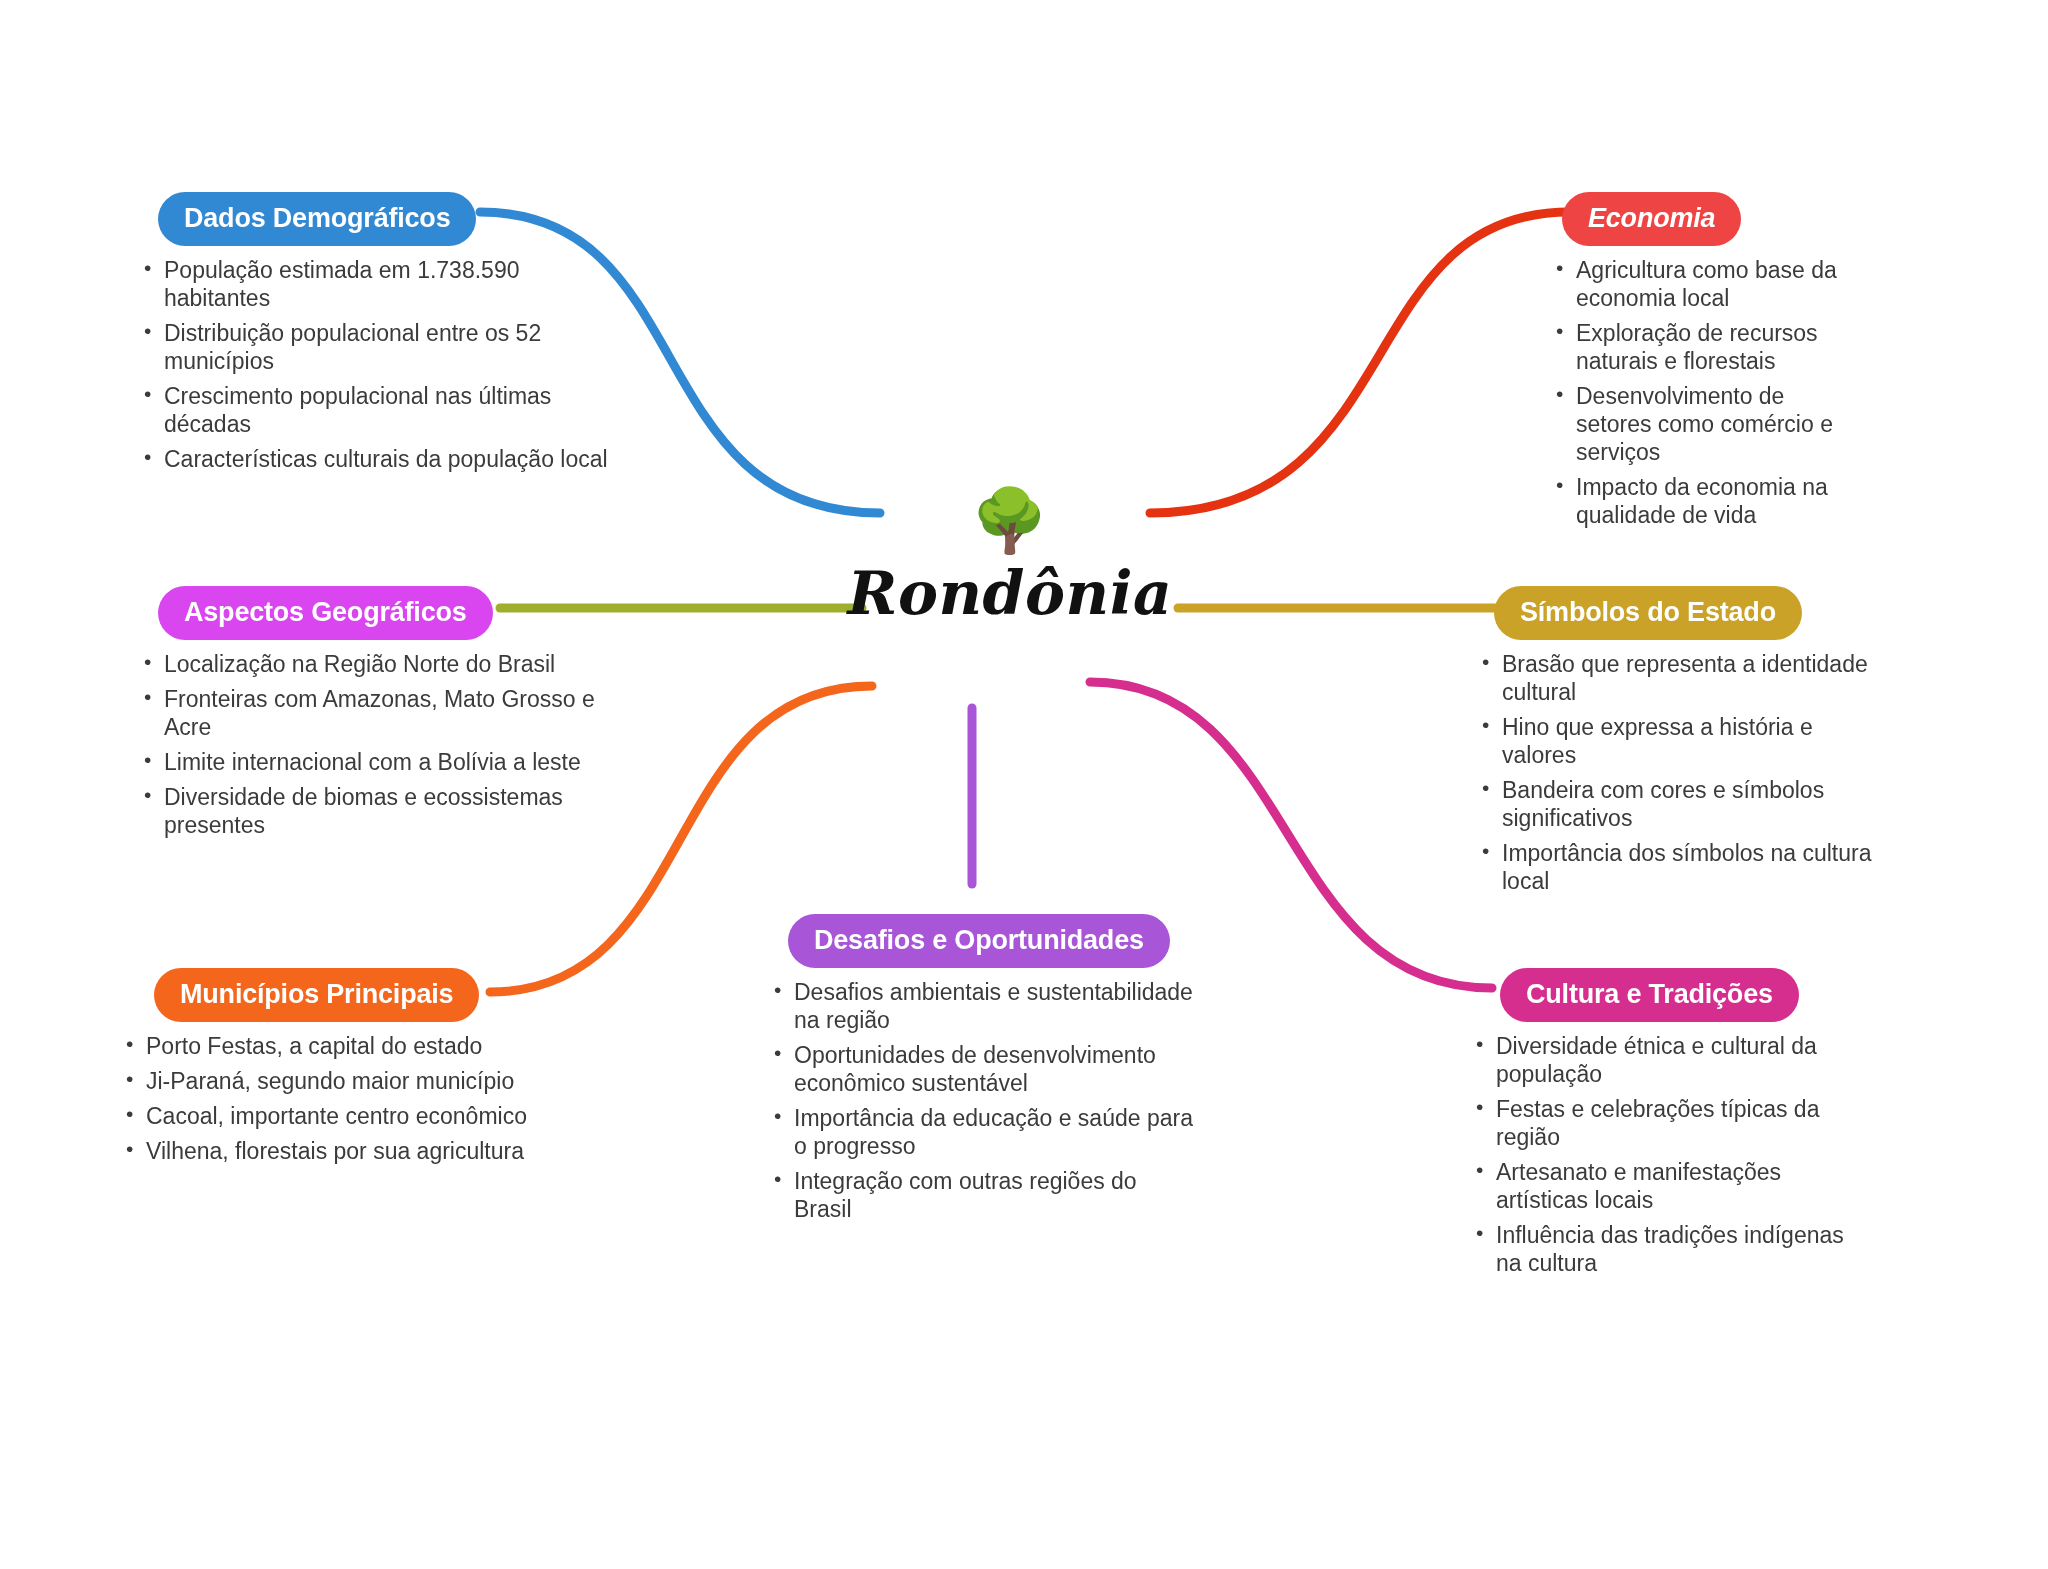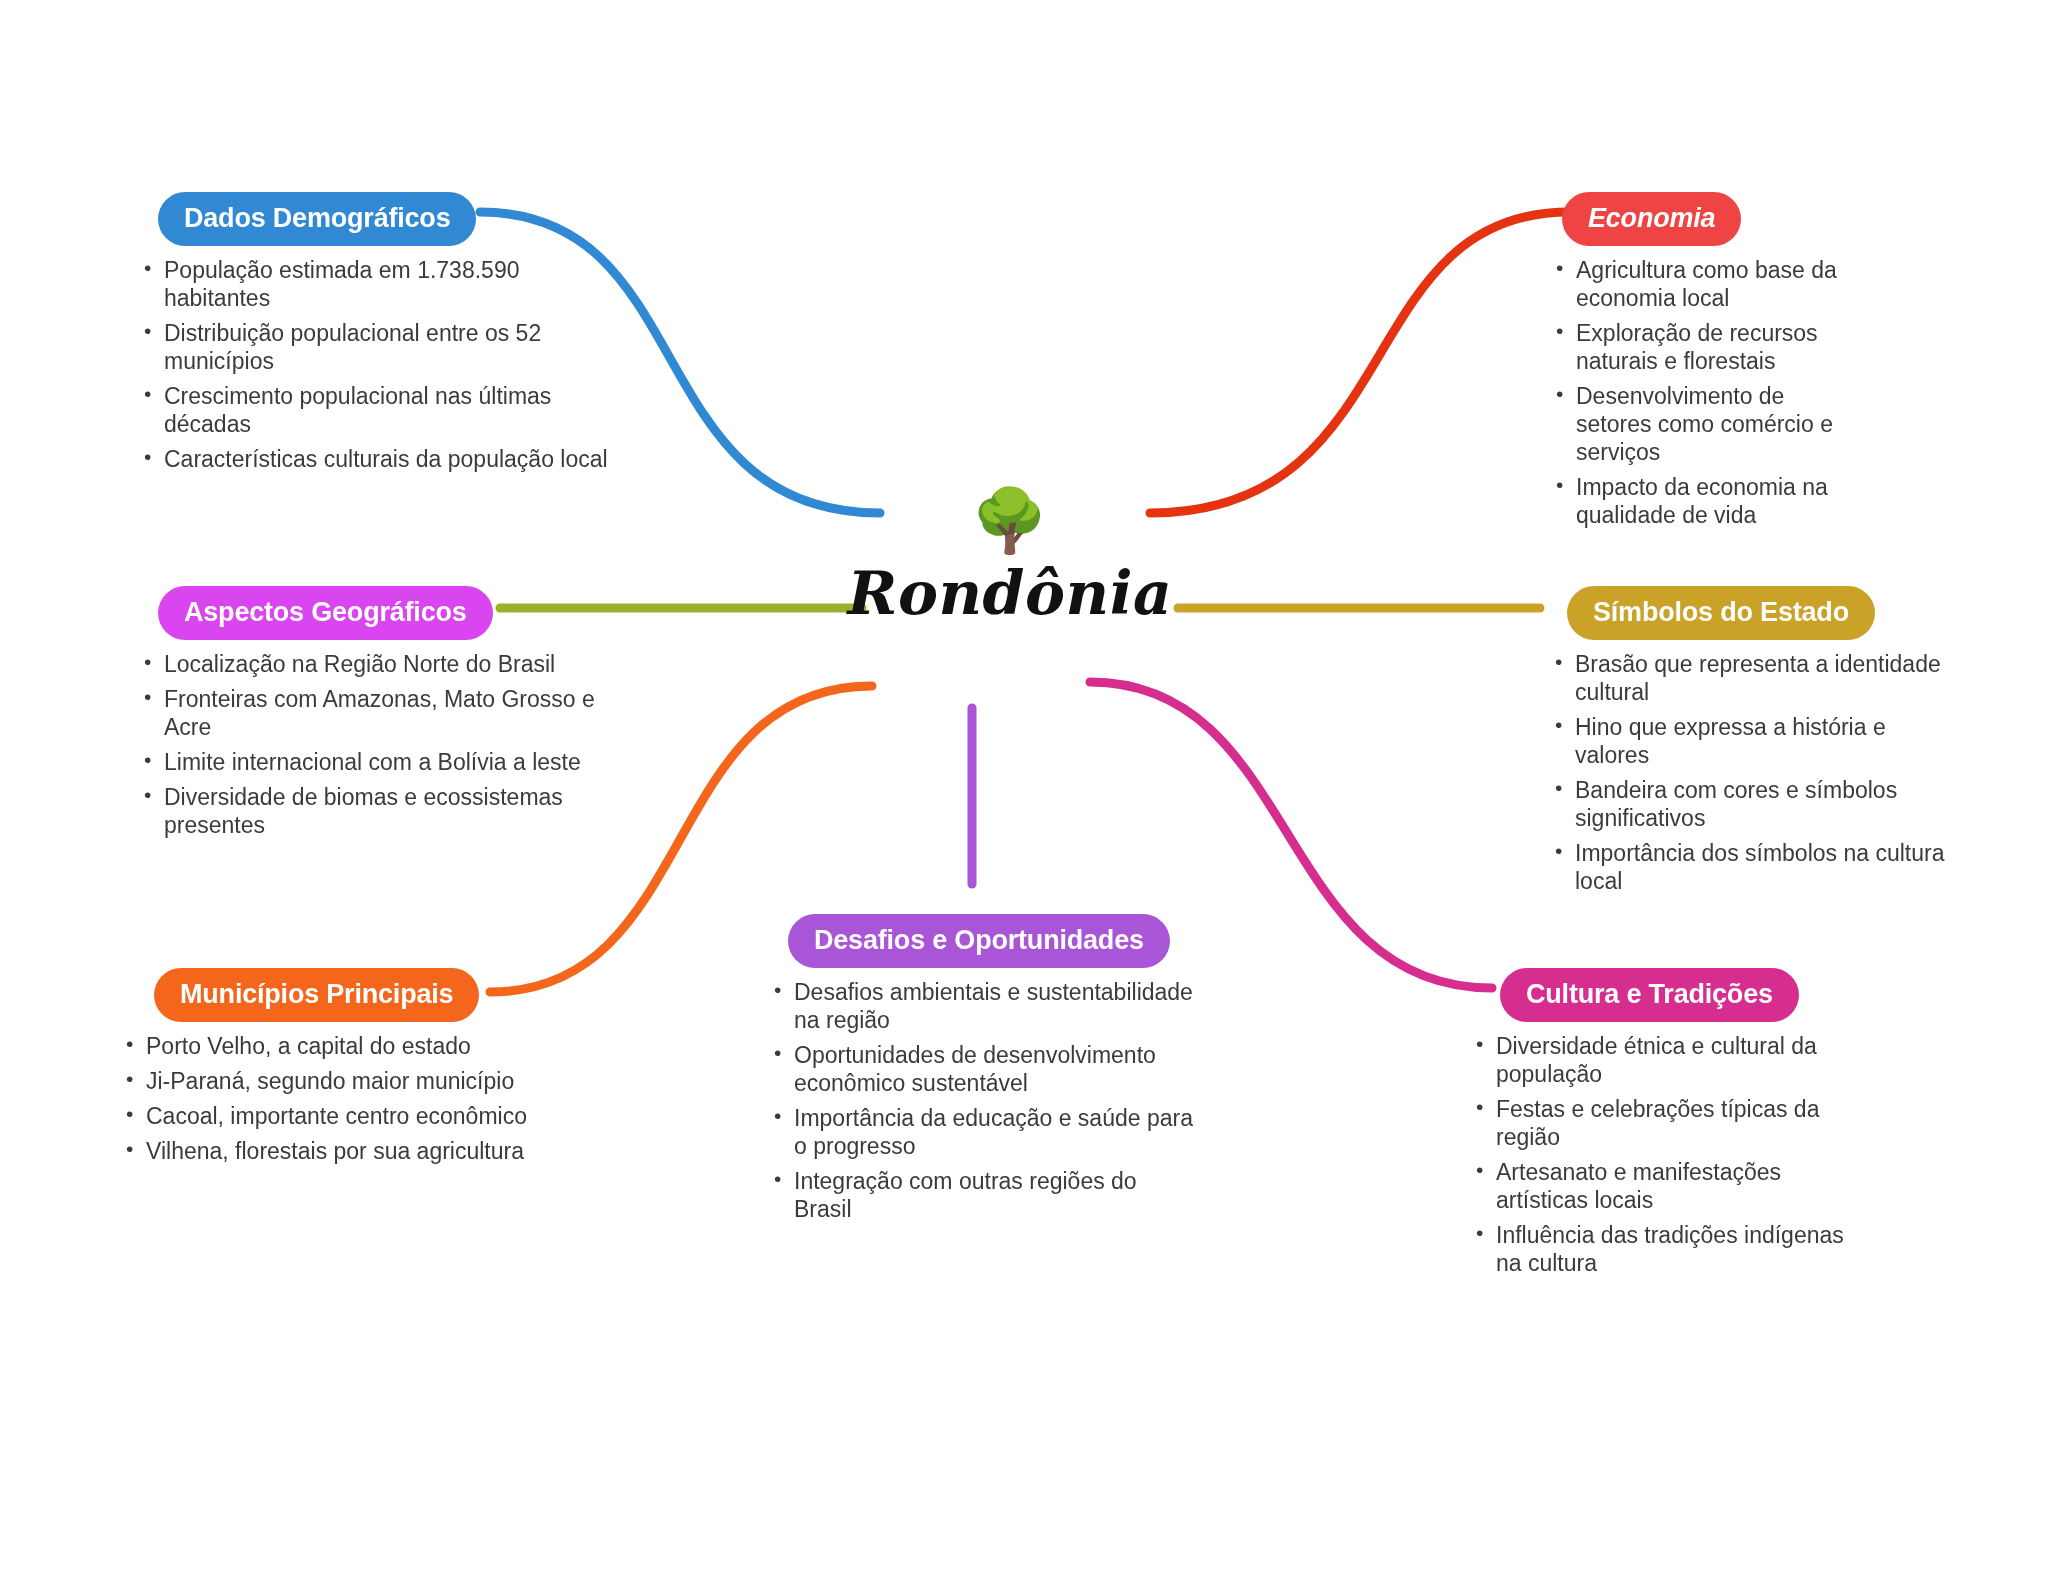--- a/index.html
+++ b/index.html
@@ -91,21 +91,21 @@
   
   #branch-demograficos { left: 140px;  top: 192px;  width: 470px; }
   #branch-demograficos .pill { margin-left: 18px; }
 
   #branch-economia     { left: 1552px; top: 192px;  width: 300px; }
   #branch-economia .pill { margin-left: 10px; }
 
   #branch-geograficos  { left: 140px;  top: 586px;  width: 470px; }
   #branch-geograficos .pill { margin-left: 18px; }
 
-  #branch-simbolos     { left: 1551px; top: 586px;  width: 400px; }
+  #branch-simbolos     { left: 1478px; top: 586px;  width: 400px; }
   #branch-simbolos .pill { margin-left: 16px; }
 
   #branch-municipios   { left: 122px;  top: 968px;  width: 440px; }
   #branch-municipios .pill { margin-left: 32px; }
 
   #branch-desafios     { left: 770px;  top: 914px;  width: 430px; }
   #branch-desafios .pill { margin-left: 18px; }
 
   #branch-cultura      { left: 1472px; top: 968px;  width: 400px; }
   #branch-cultura .pill { margin-left: 28px; }
@@ -166,21 +166,21 @@
       <li>Brasão que representa a identidade cultural</li>
       <li>Hino que expressa a história e valores</li>
       <li>Bandeira com cores e símbolos significativos</li>
       <li>Importância dos símbolos na cultura local</li>
     </ul>
   </div>
 
   <div class="branch" id="branch-municipios">
     <span class="pill" style="background: rgb(244, 102, 27);">Municípios Principais</span>
     <ul class="bullets">
-      <li>Porto Velho, a capital do estado</li>
+      <li>Porto Festas, a capital do estado</li>
       <li>Ji-Paraná, segundo maior município</li>
       <li>Cacoal, importante centro econômico</li>
       <li>Vilhena, florestais por sua agricultura</li>
     </ul>
   </div>
 
   <div class="branch" id="branch-desafios">
     <span class="pill" style="background: rgb(168, 85, 216);">Desafios e Oportunidades</span>
     <ul class="bullets">
       <li>Desafios ambientais e sustentabilidade na região</li>

